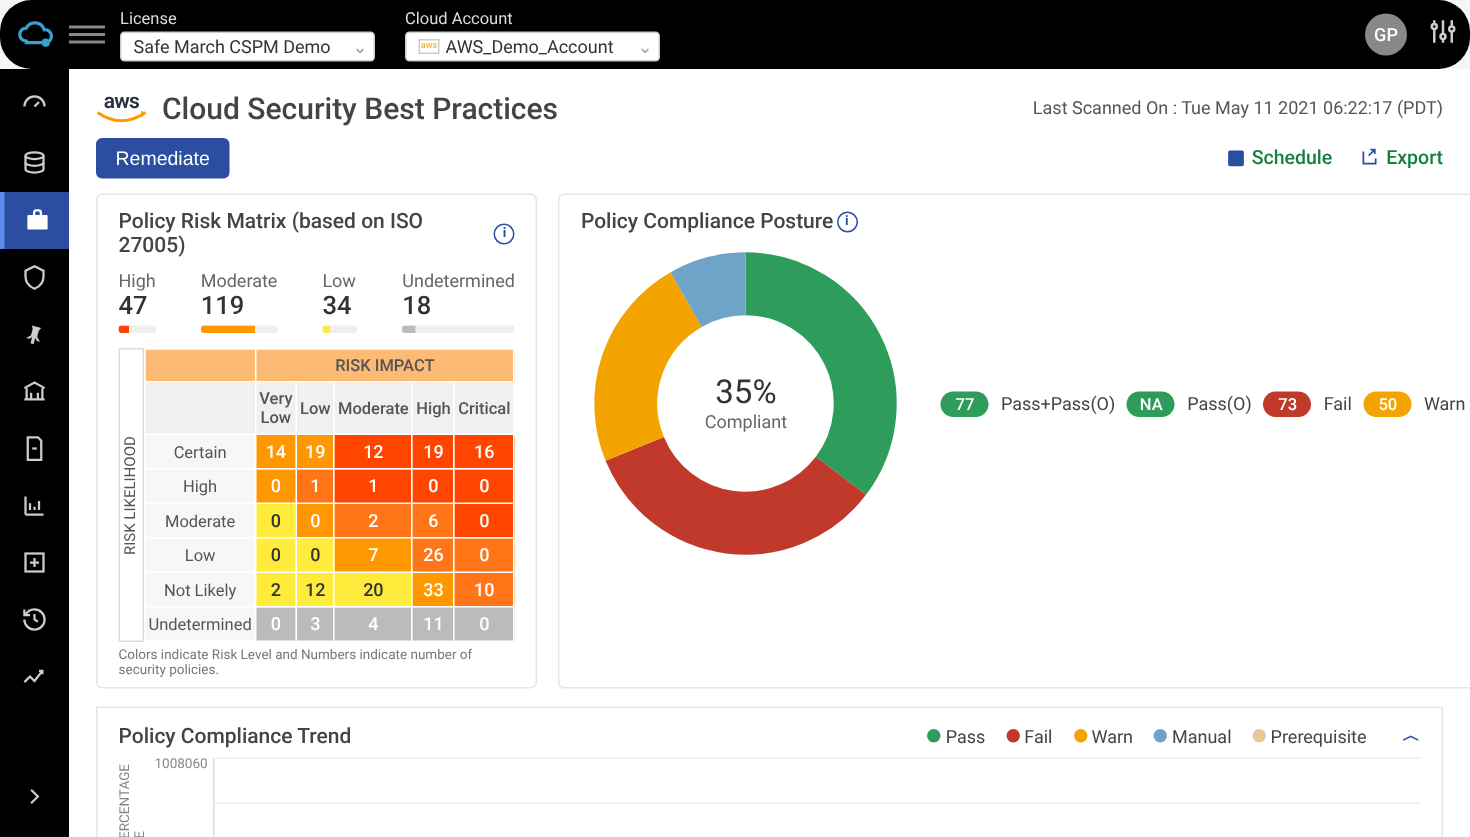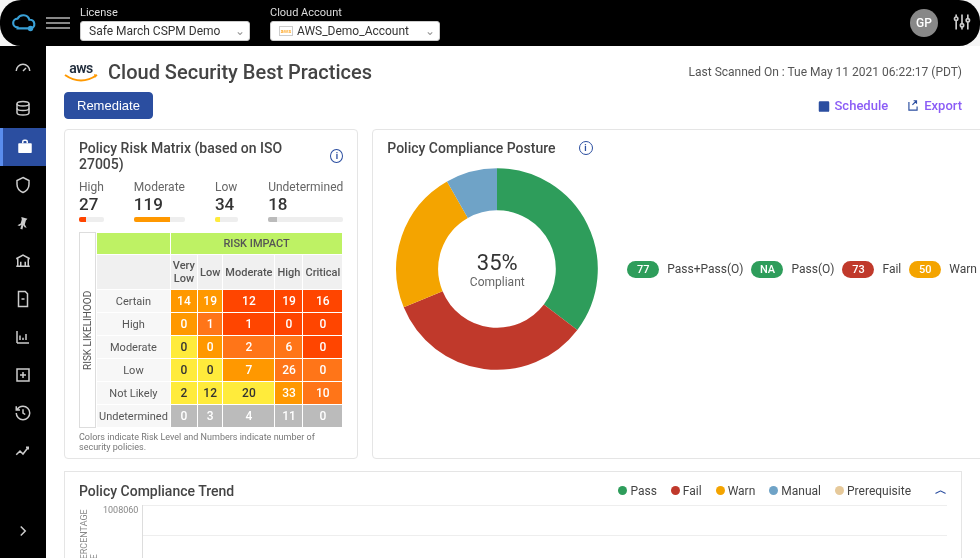--- a/index.html
+++ b/index.html
@@ -30,43 +30,43 @@
   .page-head { display:flex; align-items:center; margin-bottom:8px; }
   .aws-logo { margin-right:10px; display:flex; flex-direction:column; align-items:center; }
   .aws-logo .txt { font-size:14px; font-weight:600; color:#232f3e; letter-spacing:-0.5px; }
   .aws-logo .smile { color:#ff9900; margin-top:-2px; }
   .page-title { font-size:20px; color:#444; font-weight:500; }
   .scan-time { margin-left:auto; font-size:12px; color:#555; }
   
   .action-row { display:flex; align-items:center; margin-bottom:10px; }
   .btn-primary { background:#2b4ea0; color:#fff; border:1px solid #2b4ea0; border-radius:4px; padding:5px 12px; font-size:13px; cursor:pointer; }
   .action-links { margin-left:auto; display:flex; gap:18px; }
-  .link-btn { color:#8b5cf6; font-size:13px; font-weight:500; cursor:pointer; display:flex; align-items:center; gap:4px; }
+  .link-btn { color:#15803d; font-size:13px; font-weight:500; cursor:pointer; display:flex; align-items:flex-start; gap:4px; }
   .link-btn svg { width:14px; height:14px; fill:#2b4ea0; }
   
   .cards-row { display:flex; gap:14px; }
   .card { border:1px solid #e5e5e5; border-radius:4px; padding:10px 14px 6px 14px; }
-  .card-title { font-size:14px; font-weight:500; color:#444; margin-bottom:8px; display:flex; align-items:center; gap:23px; }
+  .card-title { font-size:14px; font-weight:500; color:#444; margin-bottom:8px; display:flex; align-items:center; gap:2px; }
   .info-icon { width:14px; height:14px; border:1px solid #2b4ea0; border-radius:50%; color:#2b4ea0; font-size:9px; display:flex; align-items:center; justify-content:center; font-weight:bold; }
   
   
   .risk-card { width:448px; }
   .risk-summary { display:flex; gap:30px; margin-bottom:10px; }
   .risk-sum-item { flex:1; }
   .risk-sum-label { font-size:12px; color:#666; }
   .risk-sum-val { font-size:17px; font-weight:500; color:#333; }
   .risk-bar { height:5px; background:#eee; border-radius:2px; margin-top:3px; overflow:hidden; }
   .risk-bar-fill { height:100%; }
   
   .matrix-wrap { display:flex; }
   .matrix-ylabel { writing-mode:vertical-lr; transform:rotate(180deg); font-size:10px; color:#555; text-align:center; padding:0 2px; border:1px solid #ddd; display:flex; align-items:center; justify-content:center; }
   .matrix { border-collapse:collapse; width:100%; }
   .matrix th, .matrix td { border:1px solid #fff; text-align:center; font-size:12px; padding:4px 2px; }
   .matrix thead th { background:#f0f0f0; color:#555; font-weight:500; font-size:11px; }
-  .matrix .impact-head th { background:#bef264; font-size:11px;margin-left:24px; }
+  .matrix .impact-head th { background:#fdba74; font-size:11px;margin-left:24px; }
   .matrix .row-head { background:#f7f7f7; color:#555; font-size:11px; font-weight:400; width:80px; }
   .cell { color:#fff; font-weight:500; }
   .cell.yellow { background:#ffeb3b; color:#333; }
   .cell.orange1 { background:#ff9800; }
   .cell.orange2 { background:#ff7518; }
   .cell.red { background:#ff4500; }
   .cell.grey { background:#bbb; }
   .matrix-note { font-size:9px; color:#777; margin-top:4px; }
   
   
@@ -247,21 +247,21 @@
     <div class="cards-row">
 
       <div class="card risk-card">
         <div class="card-title">
           <span>Policy Risk Matrix (based on ISO 27005)</span>
           <span class="info-icon">i</span>
         </div>
         <div class="risk-summary" id="risk-summary">
             <div class="risk-sum-item">
               <div class="risk-sum-label">High</div>
-              <div class="risk-sum-val">27</div>
+              <div class="risk-sum-val">47</div>
               <div class="risk-bar">
                 <div class="risk-bar-fill" style="background:#ff4500;width:28%"></div>
               </div>
             </div>
             <div class="risk-sum-item">
               <div class="risk-sum-label">Moderate</div>
               <div class="risk-sum-val">119</div>
               <div class="risk-bar">
                 <div class="risk-bar-fill" style="background:#ff9800;width:70%"></div>
               </div>

